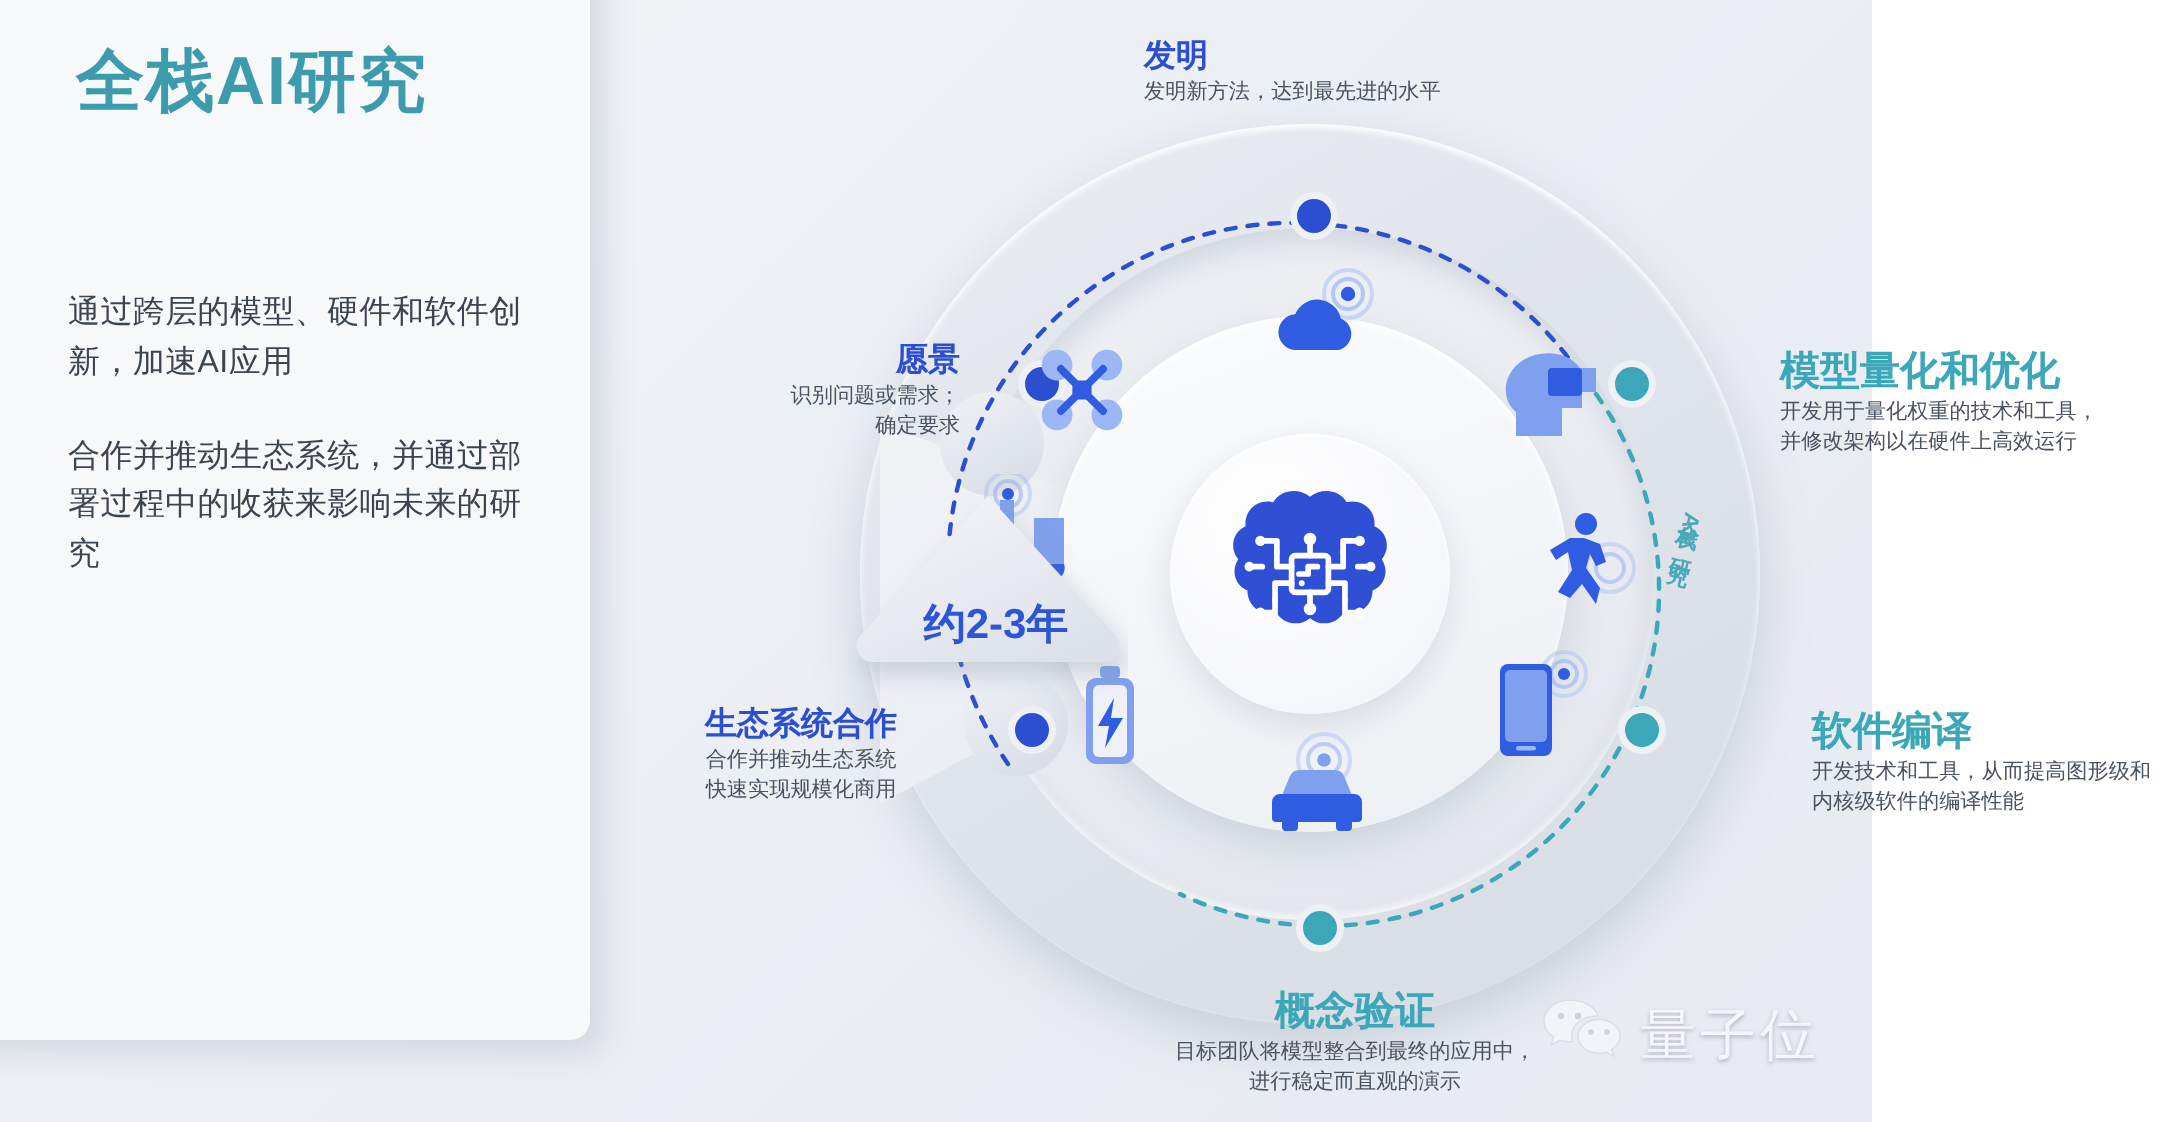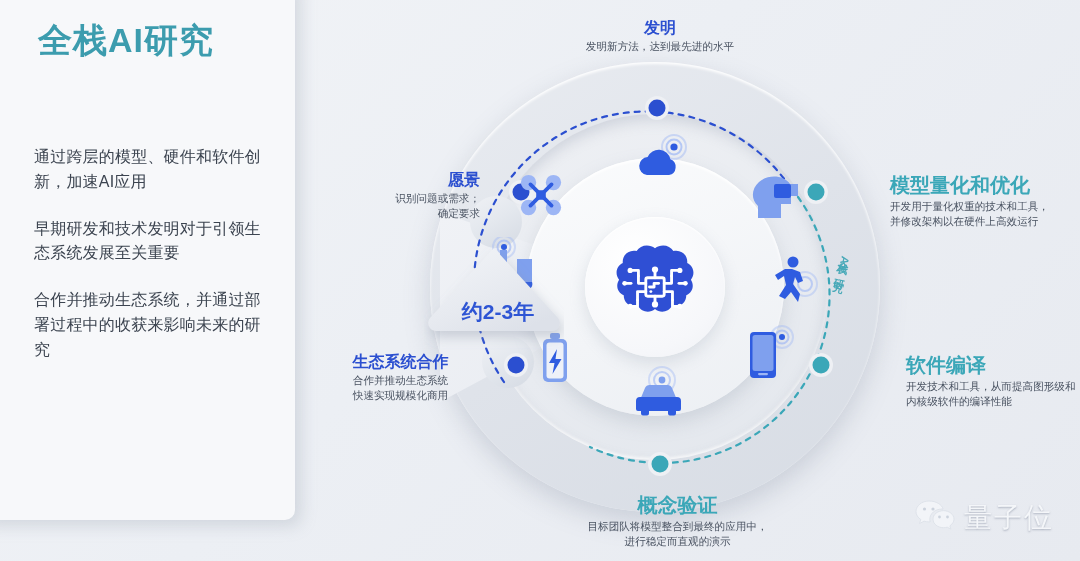--- a/index.html
+++ b/index.html
@@ -3,21 +3,21 @@
 <meta charset="utf-8">
 <style>
   * { box-sizing: border-box; margin: 0; padding: 0; }
   html, body {
     width: 1080px; height: 561px;
     font-family: "Liberation Sans", "DejaVu Sans", sans-serif;
     overflow: hidden;
   }
   #slide {
     position: relative;
-    width: 1080px; height: 561px;
+    width: 936px; height: 561px;
     background: linear-gradient(135deg, #f2f4f7 0%, #eceff4 45%, #e7eaf0 100%);
   }
 
   
   .left-card {
     position: absolute;
     left: -20px; top: -20px;
     width: 315px; height: 540px;
     background: #f7f8fa;
     border-radius: 0 0 10px 0;
@@ -109,21 +109,21 @@
   }
 
   
   .lbl { position: absolute; }
   .lbl-h { font-weight: bold; white-space: nowrap; }
   .lbl-s { font-size: 10.6px; line-height: 1.45; color: #495261; }
 
   .blue-h  { color: #2b4fd0; font-size: 16px; }
   .teal-h  { color: #3ba7b8; font-size: 20px; }
 
-  .l-invent   { left: 545px; top: 18px;  width: 230px; text-align: center; }
+  .l-invent   { left: 572px; top: 18px;  width: 230px; }
   .l-vision   { left: 330px; top: 170px; width: 150px; text-align: right; }
   .l-eco      { left: 318px; top: 352px; width: 165px; text-align: center; }
   .l-poc      { left: 555px; top: 492px; width: 245px; text-align: center; }
   .l-model    { left: 890px; top: 172px; width: 190px; text-align: left; }
   .l-compile  { left: 890px; top: 352px; width: 190px; text-align: left; margin-left: 16px; }
 
   .vert-label {
     position: absolute;
     left: 836px; top: 252px;
     font-size: 11px;
@@ -152,21 +152,20 @@
 </style>
 </head>
 <body>
 
 <div id="slide">
 
   <div class="left-card">
     <div class="left-title">全栈AI研究</div>
     <div class="left-body">
       <div class="left-para">通过跨层的模型、硬件和软件创新，加速AI应用</div>
-      <div class="left-para">早期研发和技术发明对于引领生态系统发展至关重要</div>
       <div class="left-para">合作并推动生态系统，并通过部署过程中的收获来影响未来的研究</div>
     </div>
   </div>
 
   <div class="ring-wrap">
 
     <div class="ring ring-outer"></div>
     <div class="ring ring-outer-hole"></div>
 
     <svg class="orbit" viewBox="0 0 450 450">

